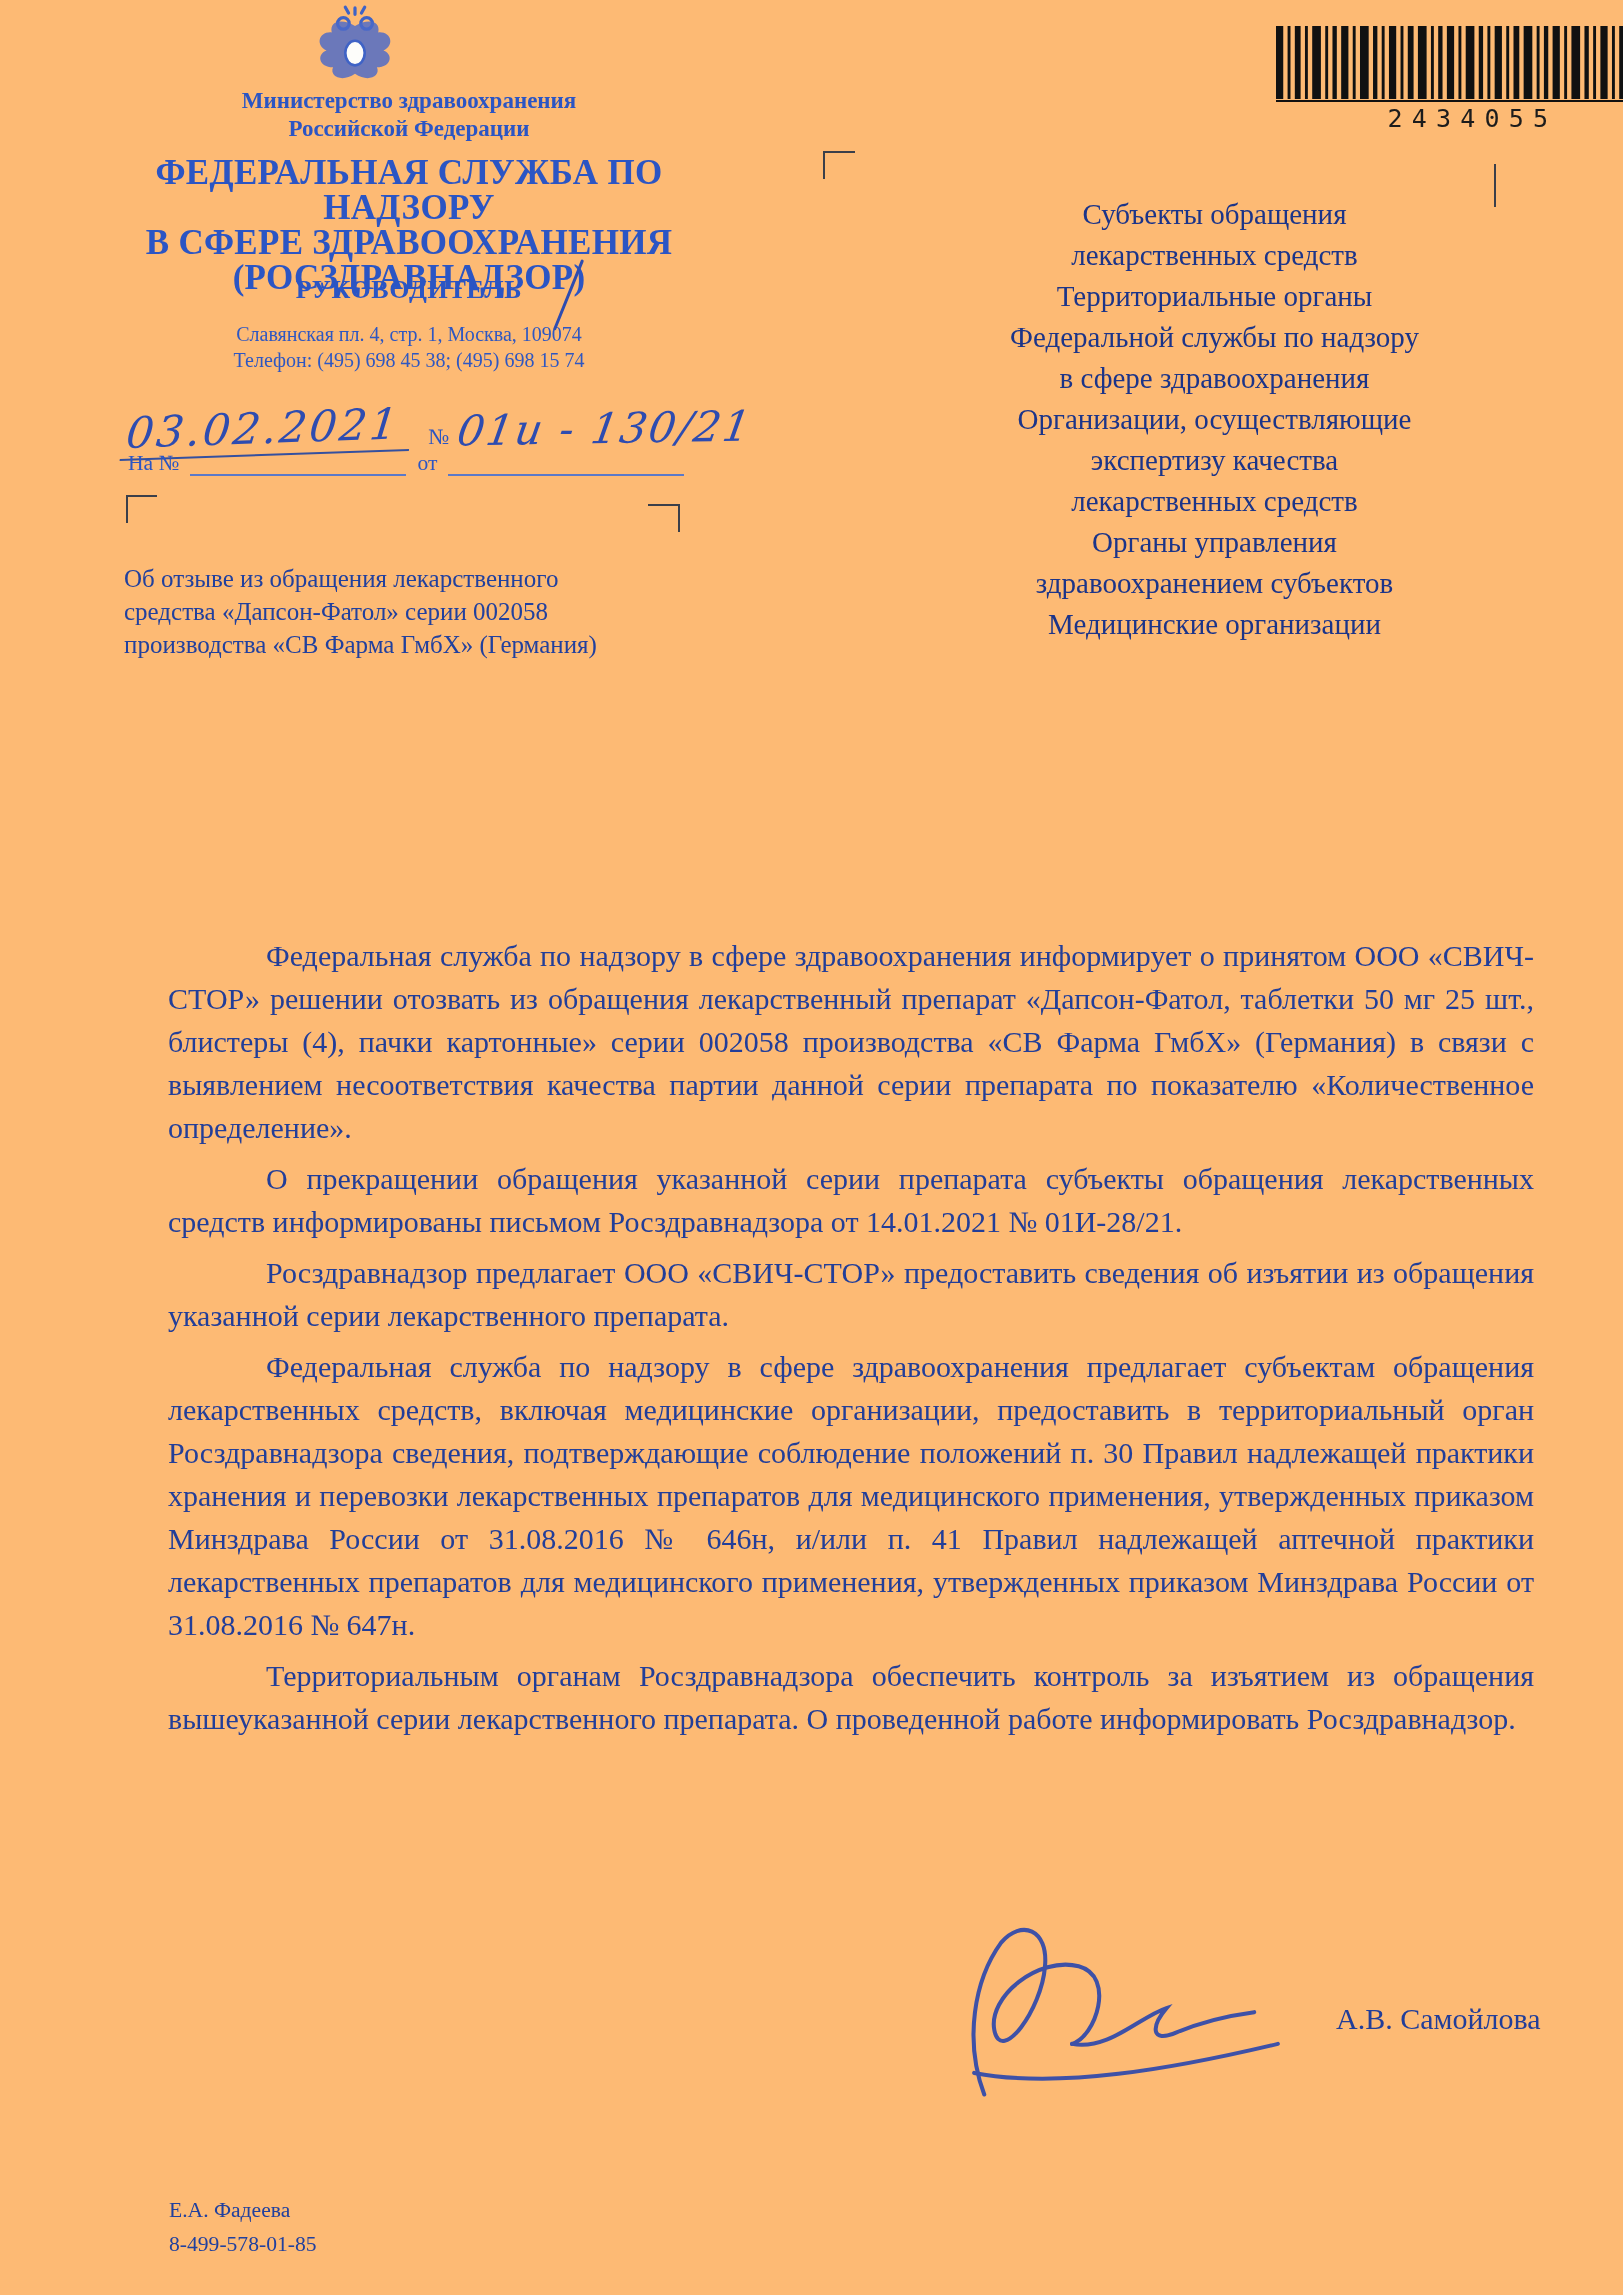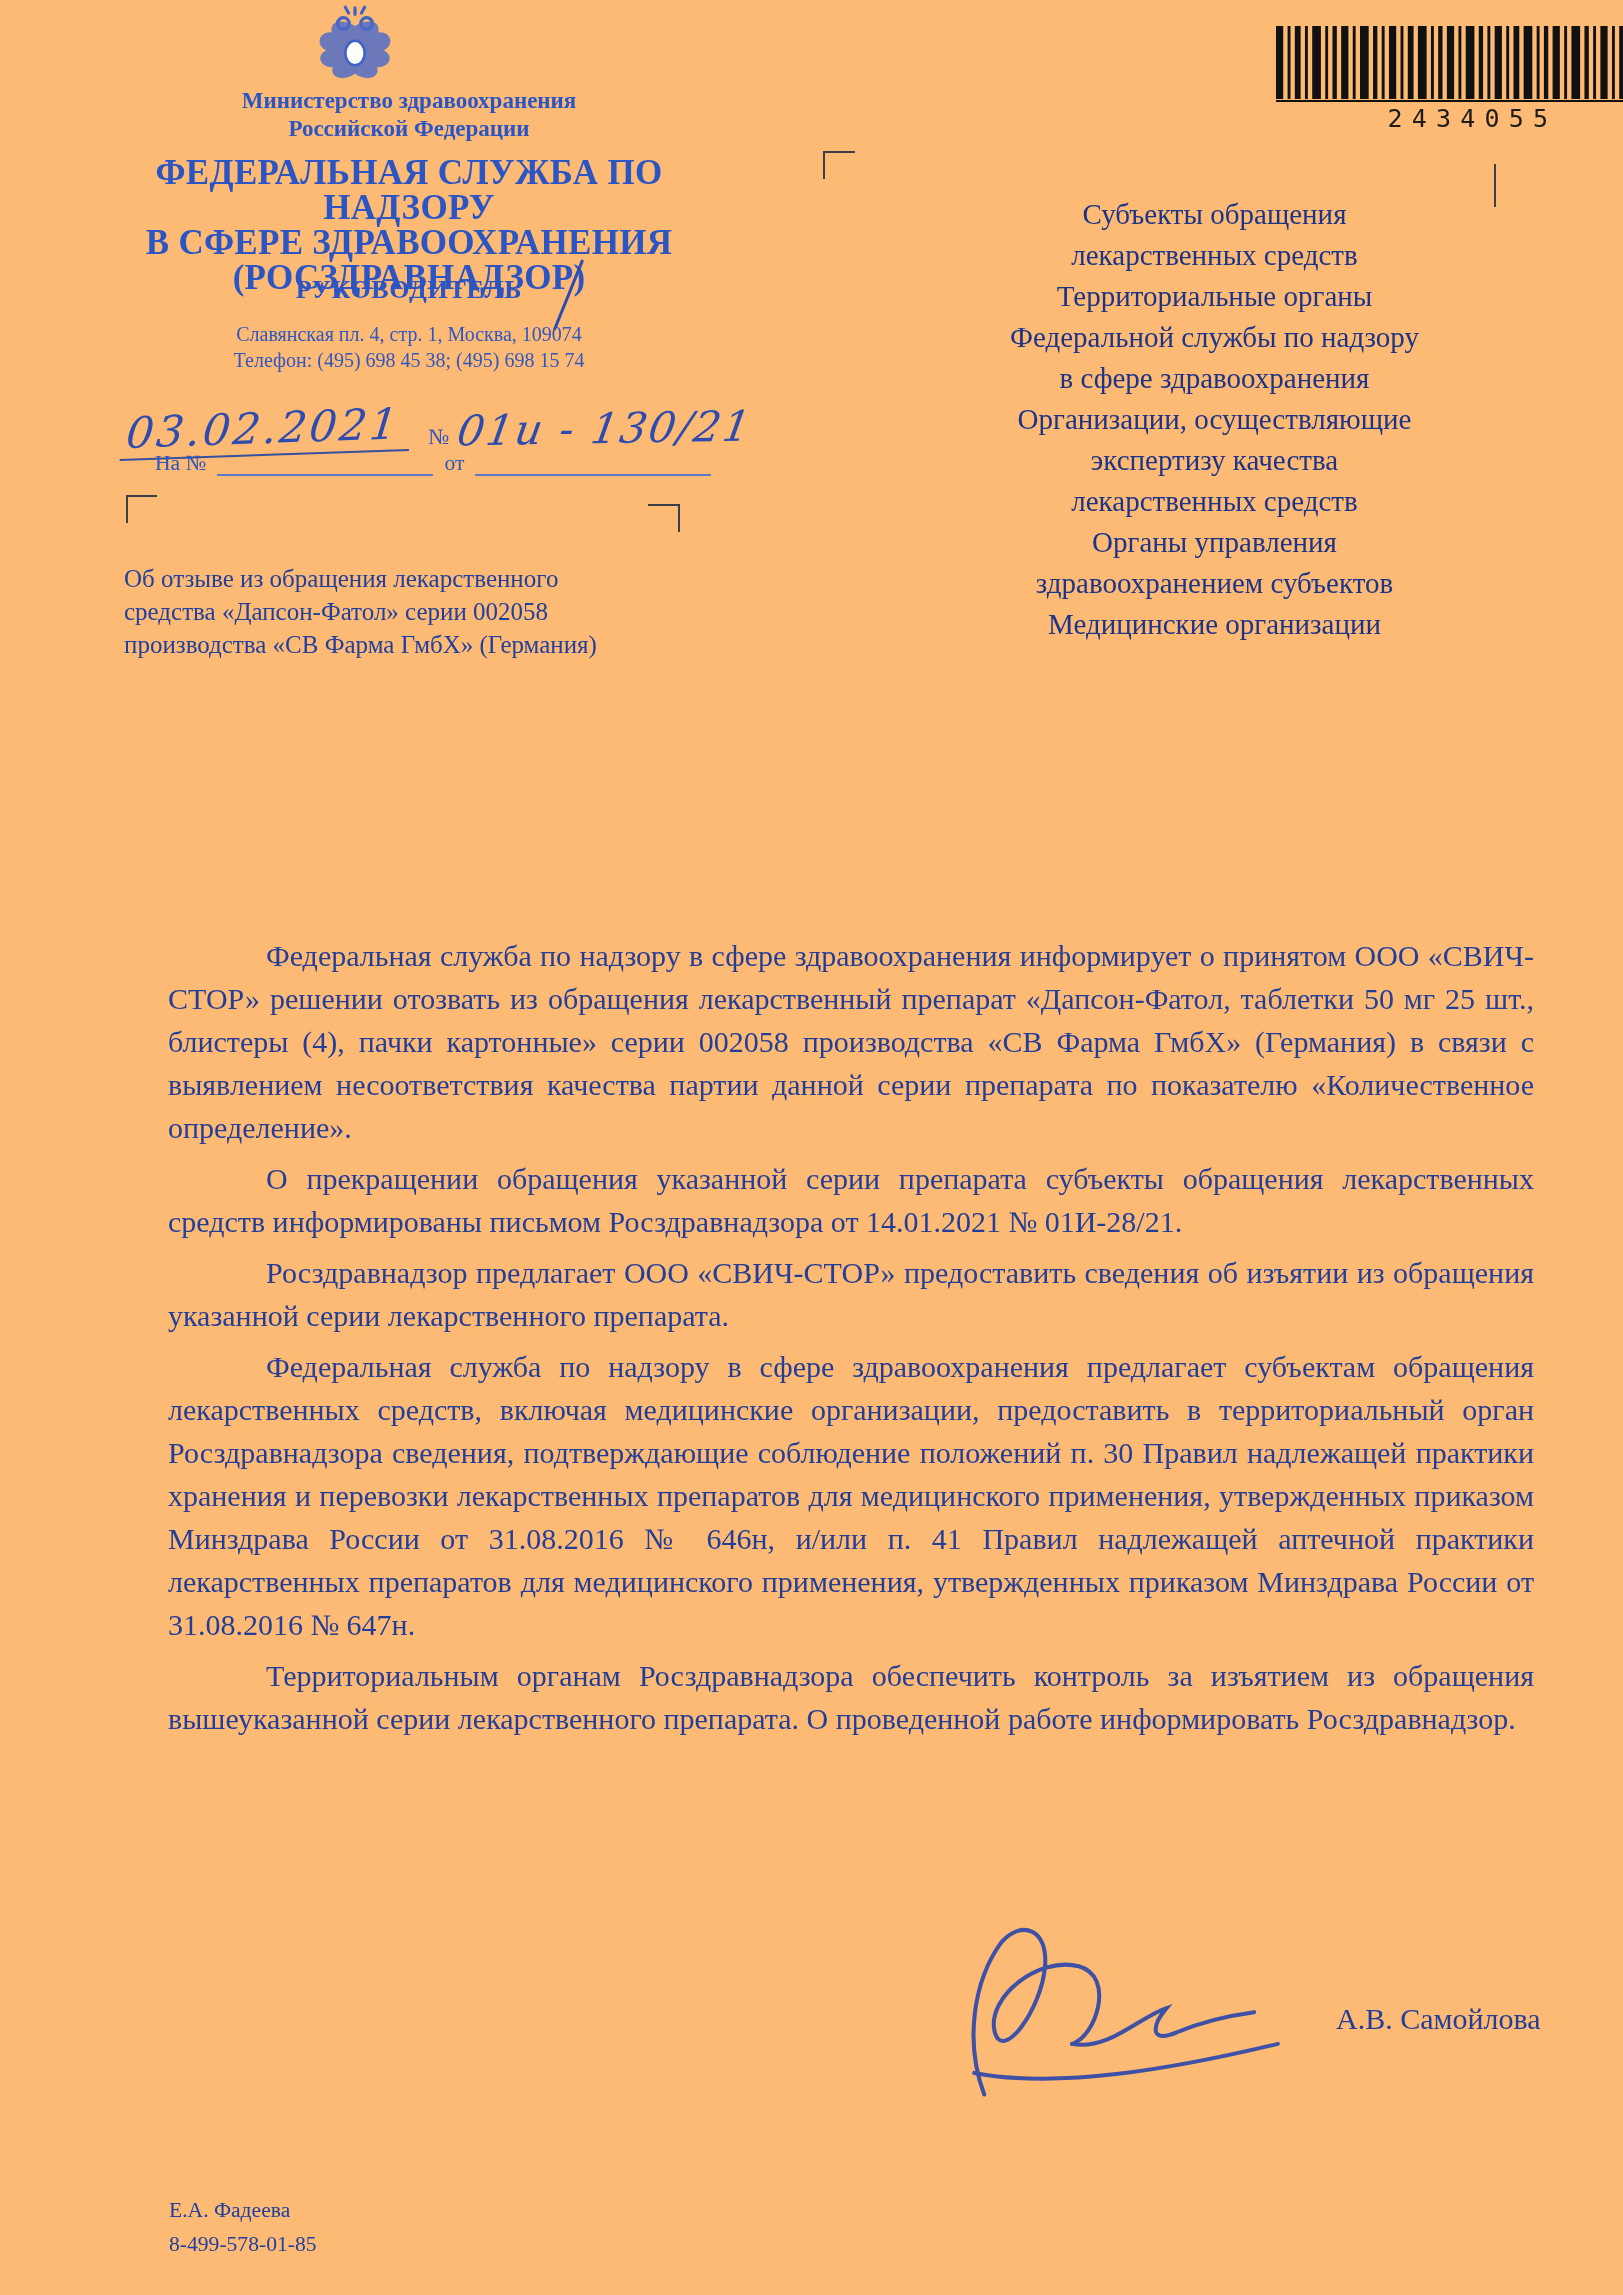--- a/index.html
+++ b/index.html
@@ -45,21 +45,21 @@
     font-size:43px;letter-spacing:2.6px;transform:skewX(-8deg) rotate(-2deg);
     border-bottom:2px solid #34509f;padding:0 11.8px 1.3px 3.9px;
   }
   .no-label{font-size:22px;padding:0 9.2px 6.5px 17px;}
   .hw-number{
     font-size:42px;letter-spacing:2px;transform:skewX(-10deg) rotate(-1deg);
     padding-bottom:2.6px;
   }
   .ref-row{
     position:absolute;left:128px;top:445px;height:31px;width:589px;
-    display:flex;align-items:flex-end;color:#2b55c4;font-size:21.6px;margin-left:27px;
+    display:flex;align-items:flex-end;color:#2b55c4;font-size:21.6px;
   }
   .ref-line{border-bottom:2px solid #5b79c9;height:23.6px;}
   .ref-line.l1{width:216px;margin:0 11.8px 0 10.5px;}
   .ref-line.l2{width:236px;margin-left:10.5px;}
   
   .subject{
     position:absolute;left:124px;top:562px;width:615px;
     font-size:25px;line-height:33px;color:#21409e;white-space:pre-line;
   }
   

